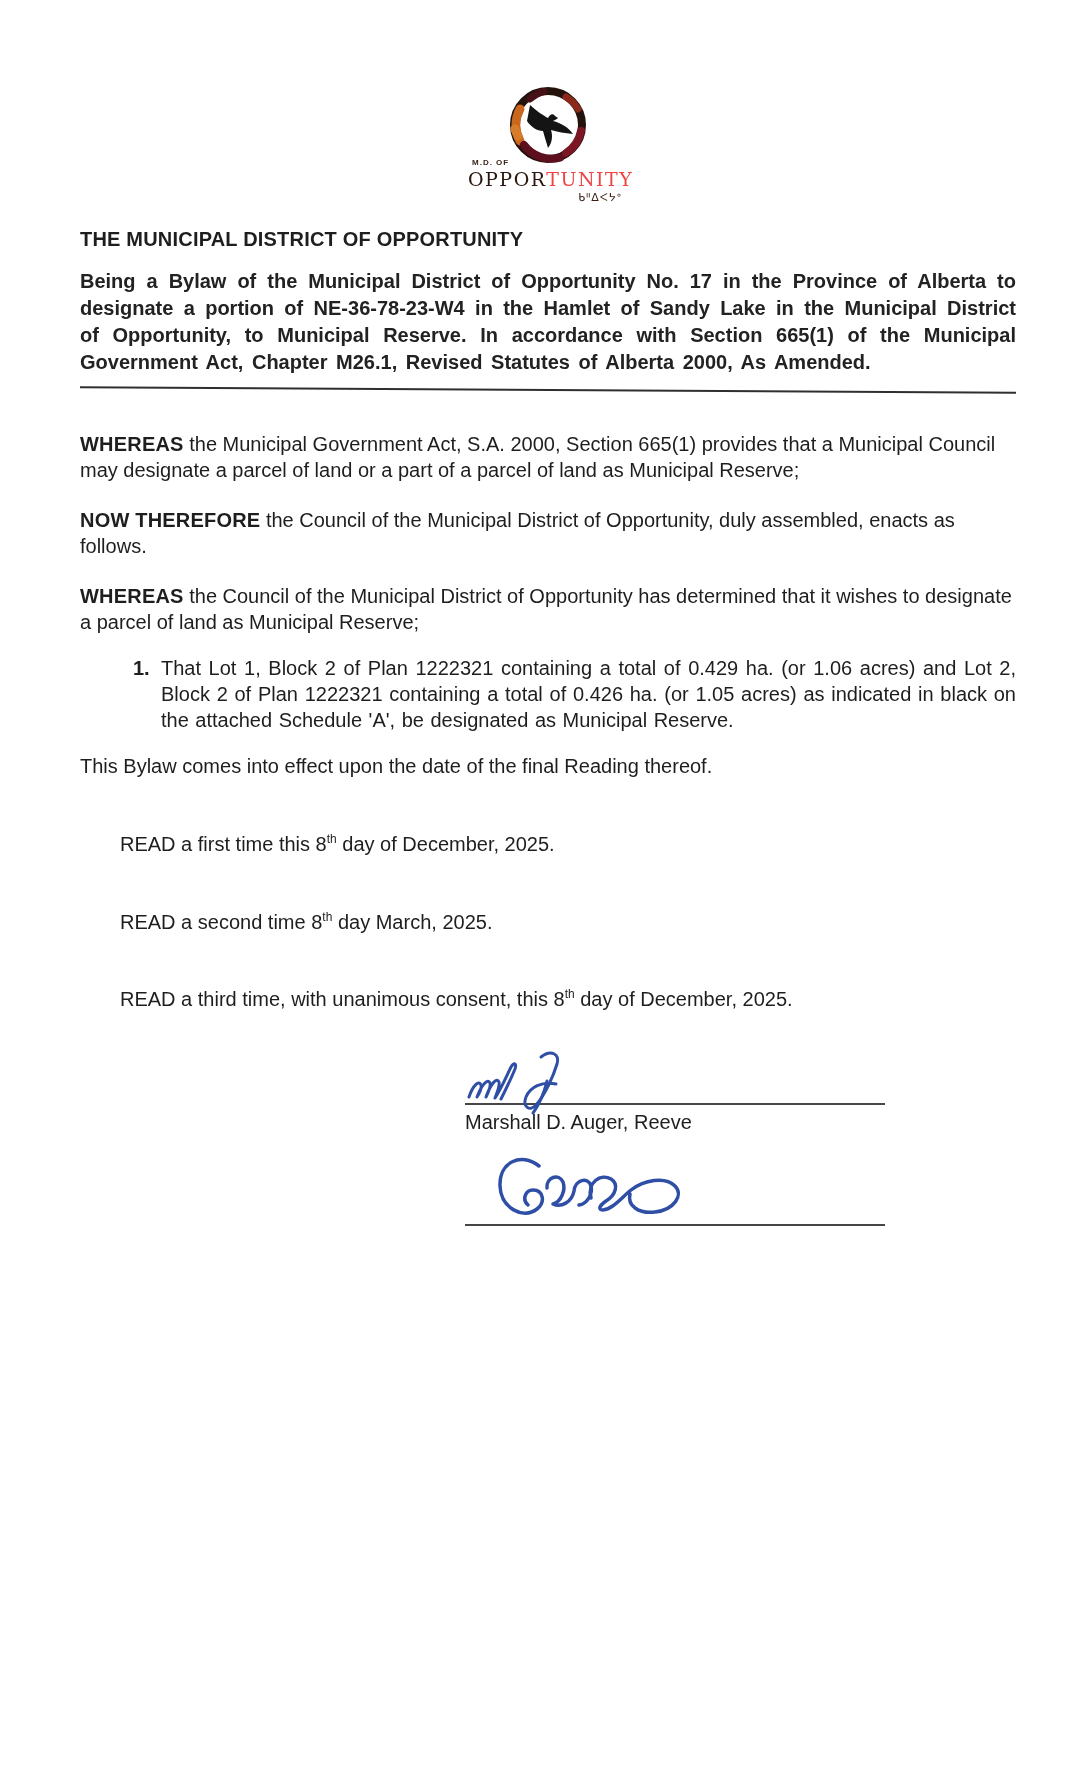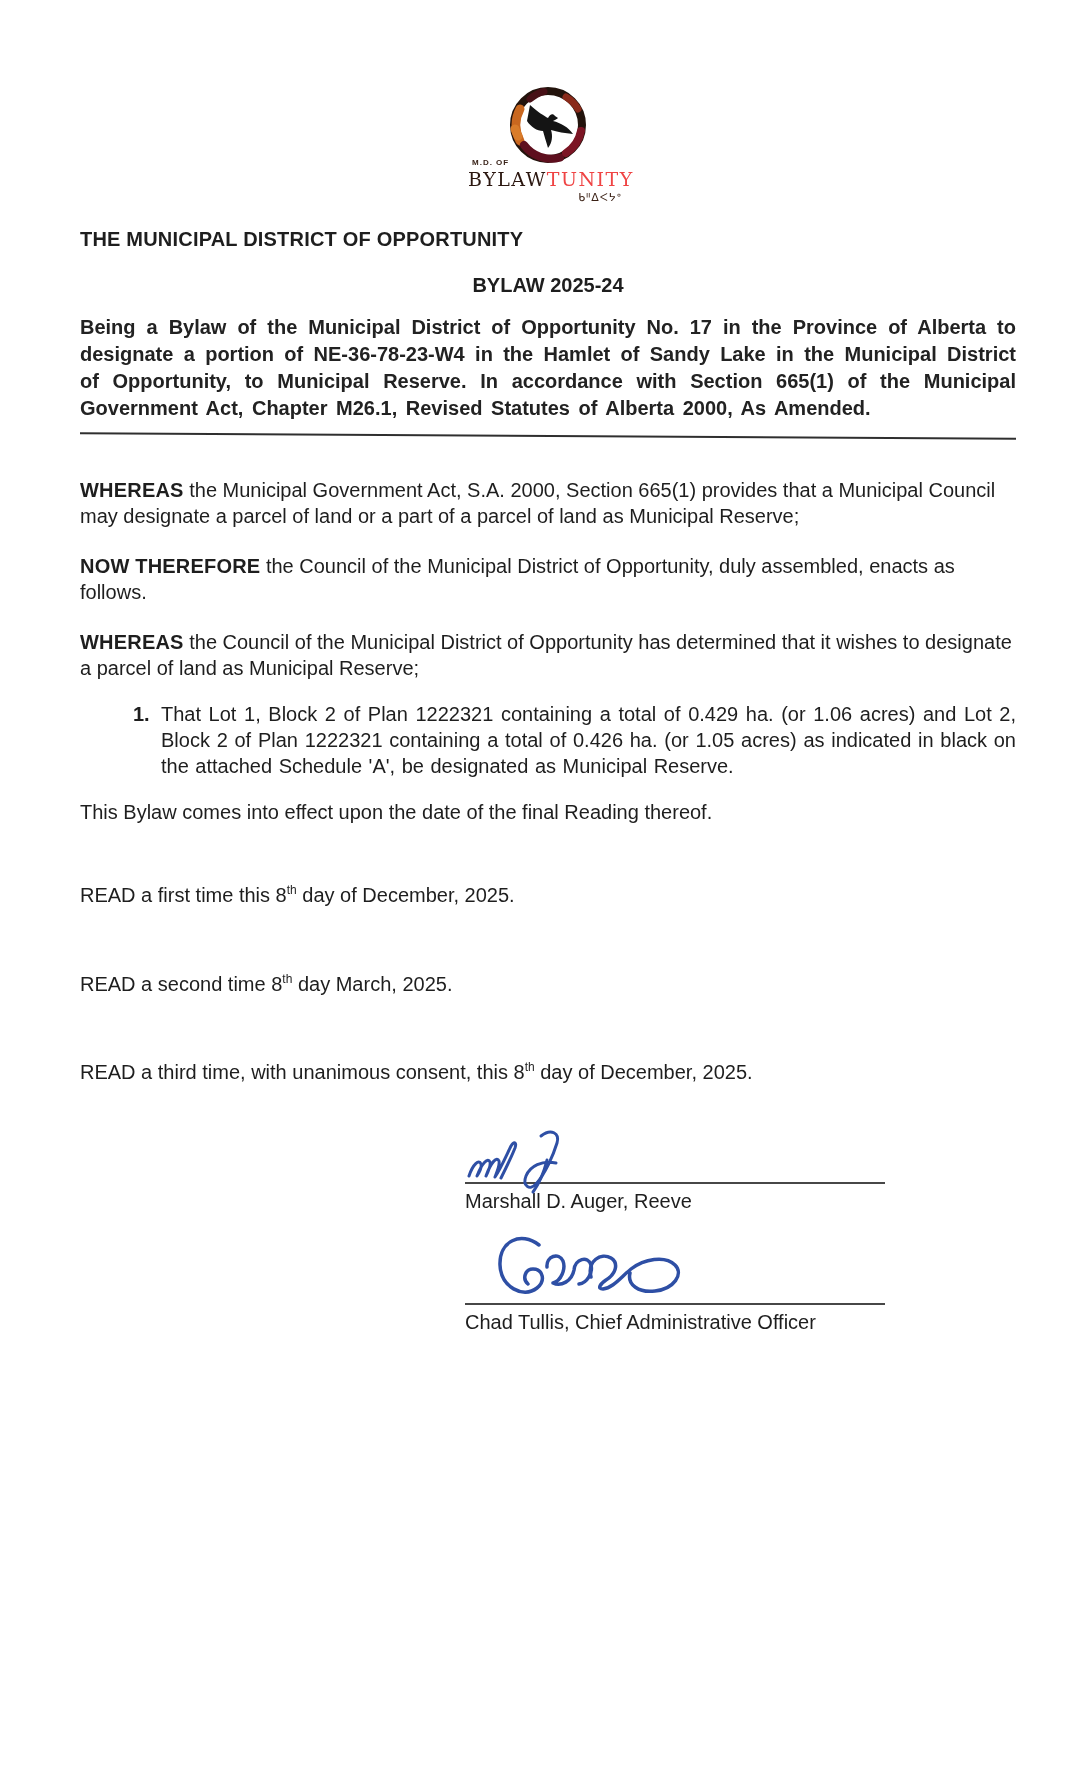--- a/index.html
+++ b/index.html
@@ -60,21 +60,21 @@
   .clause { font-size: 20px; line-height: 26px; margin-top: 24px; }
   .clause.first { margin-top: 40px; }
   .clause b { letter-spacing: 0.2px; }
 
   .enactment { display: flex; margin-top: 20px; padding-left: 53px; font-size: 20px; line-height: 26px; }
   .enactment-number { width: 28px; flex: none; font-weight: bold; }
   .enactment-text { flex: 1; text-align: justify; word-spacing: 1px; }
 
   .effect { margin-top: 20px; font-size: 20px; line-height: 26px; }
 
-  .reading { margin-top: 48px; font-size: 20px; line-height: 35px; }
+  .reading { margin-top: 48px; font-size: 20px; line-height: 24px; margin-left: 40px; }
   .reading + .reading { margin-top: 49px; }
   .reading sup { font-size: 12px; }
 
   
   .sig-block { margin-left: 385px; width: 420px; }
   .sig-block.reeve { margin-top: 48px; }
   .sig-block.cao   { margin-top: 28px; }
   .sig-area { position: relative; border-bottom: 2px solid #474747; }
   .sig-block.reeve .sig-area { height: 46px; }
   .sig-block.cao   .sig-area { height: 64px; }
@@ -103,27 +103,26 @@
                C50,31 53,30 55,33 L58,35 C57,36 55,37 53,38
                C61,40 68,44 73,51
                C65,50 57,49 51,47
                C53,53 52,60 48,65
                C46,58 44,52 43,48
                C37,48 31,44 27,38
                C28,33 29,27 30,22 Z"></path>
     </svg>
     <div class="logo-mdof">M.D. OF</div>
     <div class="logo-wordmark">
-      <span class="wm-dark">BYLAW</span><span class="wm-red">TUNITY</span>
+      <span class="wm-dark">OPPOR</span><span class="wm-red">TUNITY</span>
     </div>
     <div class="logo-syllabics">ᑲᐦᐃᐸᔭᐤ</div>
   </div>
 
   <div class="doc-title">THE MUNICIPAL DISTRICT OF OPPORTUNITY</div>
-  <div class="bylaw-no">BYLAW 2025-24</div>
 
   <p class="preamble">Being a Bylaw of the Municipal District of Opportunity No. 17 in the Province of Alberta to designate a portion of NE-36-78-23-W4 in the Hamlet of Sandy Lake in the Municipal District of Opportunity, to Municipal Reserve. In accordance with Section 665(1) of the Municipal Government Act, Chapter M26.1, Revised Statutes of Alberta 2000, As Amended.</p>
   <div class="rule"></div>
 
   <p class="clause first"><b>WHEREAS</b><span> the Municipal Government Act, S.A. 2000, Section 665(1) provides that a Municipal Council may designate a parcel of land or a part of a parcel of land as Municipal Reserve;</span></p>
 
   <p class="clause"><b>NOW THEREFORE</b><span> the Council of the Municipal District of Opportunity, duly assembled, enacts as follows.</span></p>
 
   <p class="clause"><b>WHEREAS</b><span> the Council of the Municipal District of Opportunity has determined that it wishes to designate a parcel of land as Municipal Reserve;</span></p>
 
@@ -162,16 +161,15 @@
         <g fill="none" stroke="#2e4fa5" stroke-width="3.5" stroke-linecap="round" stroke-linejoin="round">
           <path d="M60,18 C42,4 20,14 21,38 C22,60 44,72 58,61 C67,54 64,42 54,42 C46,42 43,52 49,57"></path>
           <path d="M68,40 C67,29 80,25 84,34 C87,42 82,54 74,56 C82,60 93,54 95,43
                    C96,32 109,28 112,38 C114,46 108,56 100,57"></path>
           <path d="M112,50 C108,34 122,25 132,31 C140,36 137,47 127,53 C121,57 118,62 124,62
                    C134,61 142,50 152,42 C165,32 186,28 196,38 C205,47 195,62 176,64
                    C160,66 148,58 151,46"></path>
         </g>
       </svg>
     </div>
-    <div class="sig-name">Chad Tullis, Chief Administrative Officer</div>
   </div>
 
 </div>
 
 </body></html>

